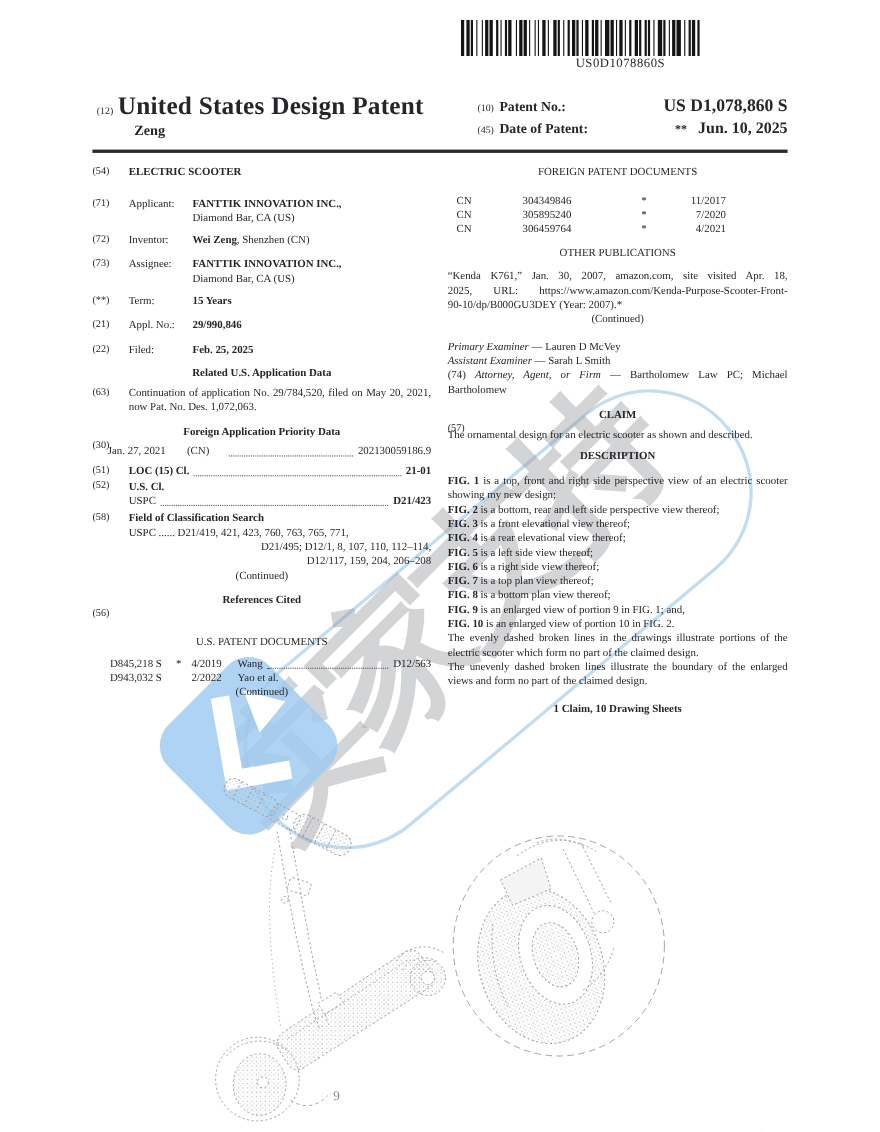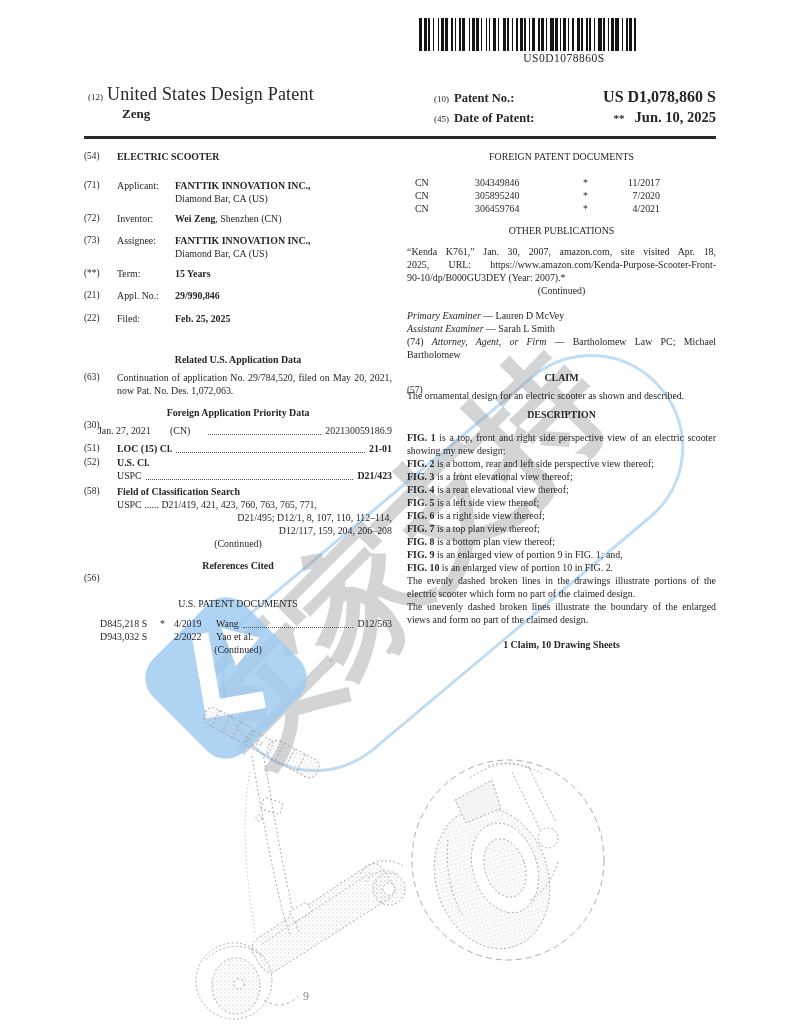--- a/index.html
+++ b/index.html
@@ -17,21 +17,21 @@
       letter-spacing:-10px;color:rgba(150,152,156,0.42);white-space:nowrap;}
   .wm-logo{position:absolute;left:126px;top:578px;}
   
   .barcode{position:absolute;left:419px;top:18px;width:290px;text-align:center;}
   .bars{height:33px;display:flex;overflow:hidden;}
   .bars div{height:100%;}
   .barcode-text{font-size:11.5px;letter-spacing:0.5px;margin-top:1px;}
   
   .hdr-left{position:absolute;left:88px;top:84px;}
   .pn{font-size:9px;}
-  .big-title{font-size:18px;font-weight:normal;letter-spacing:0.2px;}
+  .big-title{font-size:23px;font-weight:bold;letter-spacing:0.2px;}
   .surname{font-weight:bold;font-size:13px;margin-left:34px;margin-top:1px;}
   .hdr-right{position:absolute;left:434px;top:88px;width:282px;}
   .hr-row{display:flex;align-items:baseline;margin-bottom:3px;}
   .hr-lab{font-weight:bold;font-size:12.5px;margin-left:5px;}
   .hr-fill{flex:1;}
   .pat-no{font-weight:bold;font-size:16px;}
   .stars{font-size:11px;font-weight:bold;margin-right:10px;}
   .pat-date{font-weight:bold;font-size:14.5px;}
   .rule{position:absolute;left:84px;top:136px;width:632px;height:2.5px;background:#2b2b2f;}
   
@@ -244,21 +244,21 @@
         <span class="lab">Term:</span>
         <span class="val b">15 Years</span>
       </div>
 
       <div class="entry" style="margin-bottom:10px">
         <span class="num">(21)</span>
         <span class="lab">Appl. No.:</span>
         <span class="val b">29/990,846</span>
       </div>
 
-      <div class="entry" style="margin-bottom:28px">
+      <div class="entry" style="margin-bottom:8px">
         <span class="num">(22)</span>
         <span class="lab">Filed:</span>
         <span class="val b">Feb. 25, 2025</span>
       </div>
 
       <div class="ctr b" style="margin-bottom:5px">Related U.S. Application Data</div>
       <div class="entry" style="margin-bottom:9px">
         <span class="num">(63)</span>
         <span class="val jst">Continuation of application No. 29/784,520, filed on May 20, 2021, now Pat. No. Des. 1,072,063.</span>
       </div>

